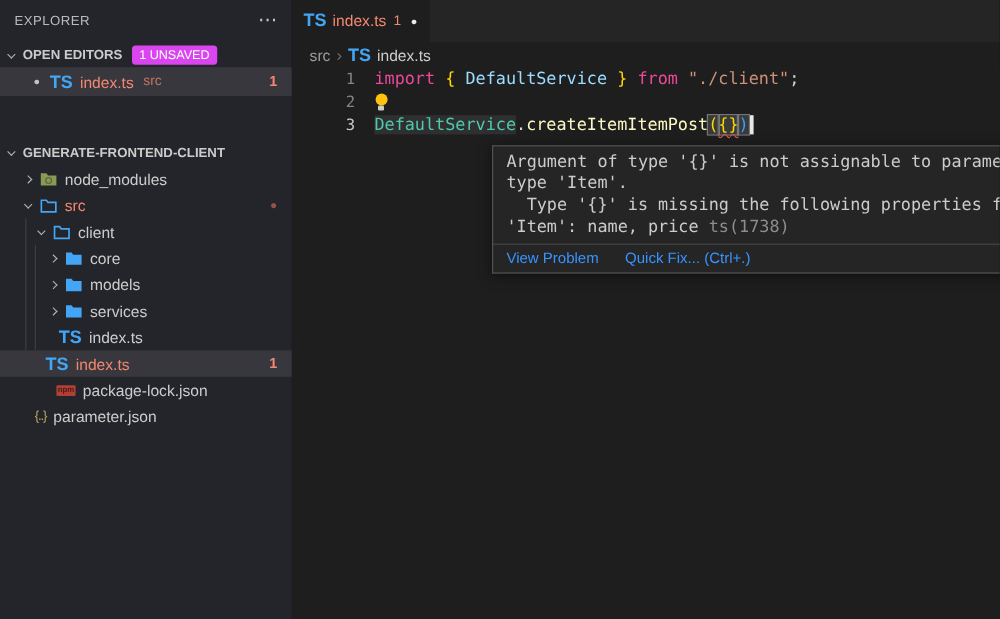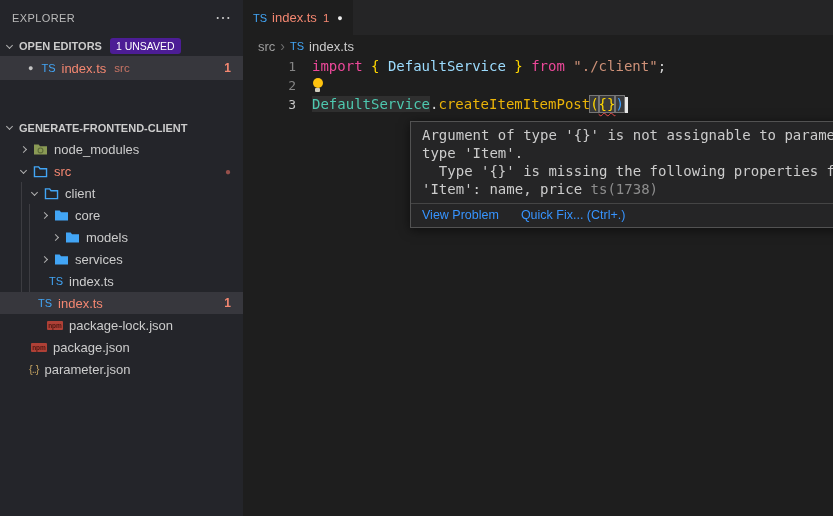--- a/index.html
+++ b/index.html
@@ -16,25 +16,25 @@
   
   .sidebar { position:absolute; left:0; top:0; width:243px; height:516px; background:#24252a; }
   .sidebar-title-row { height:35px; display:flex; align-items:center; padding:0 12px; }
   .sidebar-title { font-size:11px; color:#bbbbbb; letter-spacing:.4px; }
   .more-actions { margin-left:auto; color:#c5c5c5; font-size:16px; cursor:pointer; line-height:10px; }
 
   .sec-header { height:20px; display:flex; align-items:center; padding-left:4px; font-size:11px; font-weight:bold; color:#cccccc;margin-top:37px; }
   .chev { width:5px; height:5px; border-right:1.4px solid #b0b0b0; border-bottom:1.4px solid #b0b0b0; display:inline-block; flex:none; }
   .chev.down { transform: rotate(45deg); margin:0 7px 2px 3px; }
   .chev.right { transform: rotate(-45deg); margin:0 7px 0 3px; }
-  .badge-unsaved { background:#4c1d95; color:#ffffff; font-weight:normal; font-size:10.5px; padding:2px 6px; border-radius:3px; margin-left:8px; }
+  .badge-unsaved { background:#d946ef; color:#ffffff; font-weight:normal; font-size:10.5px; padding:2px 6px; border-radius:3px; margin-left:8px; }
 
   .oe-item { height:24px; display:flex; align-items:center; background:#37373d; padding-left:28px; font-size:13px; }
   .mod-dot { color:#c4c4c4; font-size:9px; margin-right:8px; }
-  .ts-icon { color:#42a5f5; font-weight:normal; font-size:11px; flex:none; }
+  .ts-icon { color:#42a5f5; font-weight:bold; font-size:15px; flex:none; }
   .err-name { color:#f48771; margin-left:6px; }
   .oe-desc { color:rgba(244,135,113,.75); font-size:11.5px; margin-left:8px; }
   .err-count { margin-left:auto; margin-right:12px; color:#f48771; font-size:12px; font-weight:bold; }
 
   .tree { position:relative; }
   .trow { height:22px; display:flex; align-items:center; font-size:13px; color:#cccccc; cursor:pointer; position:relative; z-index:1; }
   .trow .label { margin-left:6px; white-space:nowrap; }
   .trow.selected { background:#37373d; }
   .trow.error-label .label { color:#f48771; }
   .ficon { width:15px; height:13px; flex:none; display:inline-block; }
@@ -58,21 +58,21 @@
   .cline { display:flex; height:19px; line-height:19px; white-space:pre; }
   .ln { width:53px; text-align:right; color:#858585; font-size:13px; flex:none; }
   .ln.active { color:#c6c6c6; }
   .ctext { padding-left:16px; }
   .tok-kw { color:#ec4899; }
   .tok-brace { color:#ffd700; }
   .tok-var { color:#9cdcfe; }
   .tok-str { color:#ce9178; }
   .tok-punc { color:#d4d4d4; }
   .tok-class { color:#4ec9b0; background:rgba(110,110,110,.22); }
-  .tok-method { color:#eab308; }
+  .tok-method { color:#fef9c3; }
   .tok-paren-blue { color:#3b9eff; }
   .match { background:rgba(95,98,102,.42); outline:1px solid #777777; }
   .squig { text-decoration: underline wavy #f14c4c 1px; text-underline-offset:3px; }
   .cursor { display:inline-block; width:3px; height:16px; background:#e8e8e8; vertical-align:middle; margin-left:1px; }
 
   .bulb { display:inline-block; width:11px; height:15px; position:relative; margin-top:2px; cursor:pointer; }
   .bulb .globe { position:absolute; top:0; left:0.5px; width:10px; height:10px; border-radius:50%; background:#ffc30f; }
   .bulb .base { position:absolute; bottom:1px; left:3px; width:5px; height:4px; background:#d0cdbe; border-radius:1px; }
 
   
@@ -153,21 +153,21 @@
     <div class="trow" style="padding-left:39px;">
       <span class="chev right"></span>
       <span class="ficon">
         <svg viewBox="0 0 16 14" width="15" height="13">
             <path d="M1 1.5h5l1.5 2H15v9H1z" fill="#42a5f5"></path>
           </svg>
       </span>
       <span class="label">core</span>
     </div>
 
-    <div class="trow" style="padding-left:50px;">
+    <div class="trow" style="padding-left:39px;">
       <span class="chev right"></span>
       <span class="ficon">
         <svg viewBox="0 0 16 14" width="15" height="13">
             <path d="M1 1.5h5l1.5 2H15v9H1z" fill="#42a5f5"></path>
           </svg>
       </span>
       <span class="label">models</span>
     </div>
 
     <div class="trow" style="padding-left:39px;">
@@ -189,24 +189,20 @@
       <span class="ts-icon">TS</span>
       <span class="label">index.ts</span>
       <span class="err-count">1</span>
     </div>
 
     <div class="trow" style="padding-left:47px;">
       <span class="npm-icon">npm</span>
       <span class="label">package-lock.json</span>
     </div>
 
-    <div class="trow" style="padding-left:31px;">
-      <span class="npm-icon">npm</span>
-      <span class="label">package.json</span>
-    </div>
 
     <div class="trow" style="padding-left:29px;">
       <span class="braces-icon">{..}</span>
       <span class="label">parameter.json</span>
     </div>
   </div>
 </div>
 
 <div class="tabbar">
   <div class="tab">

